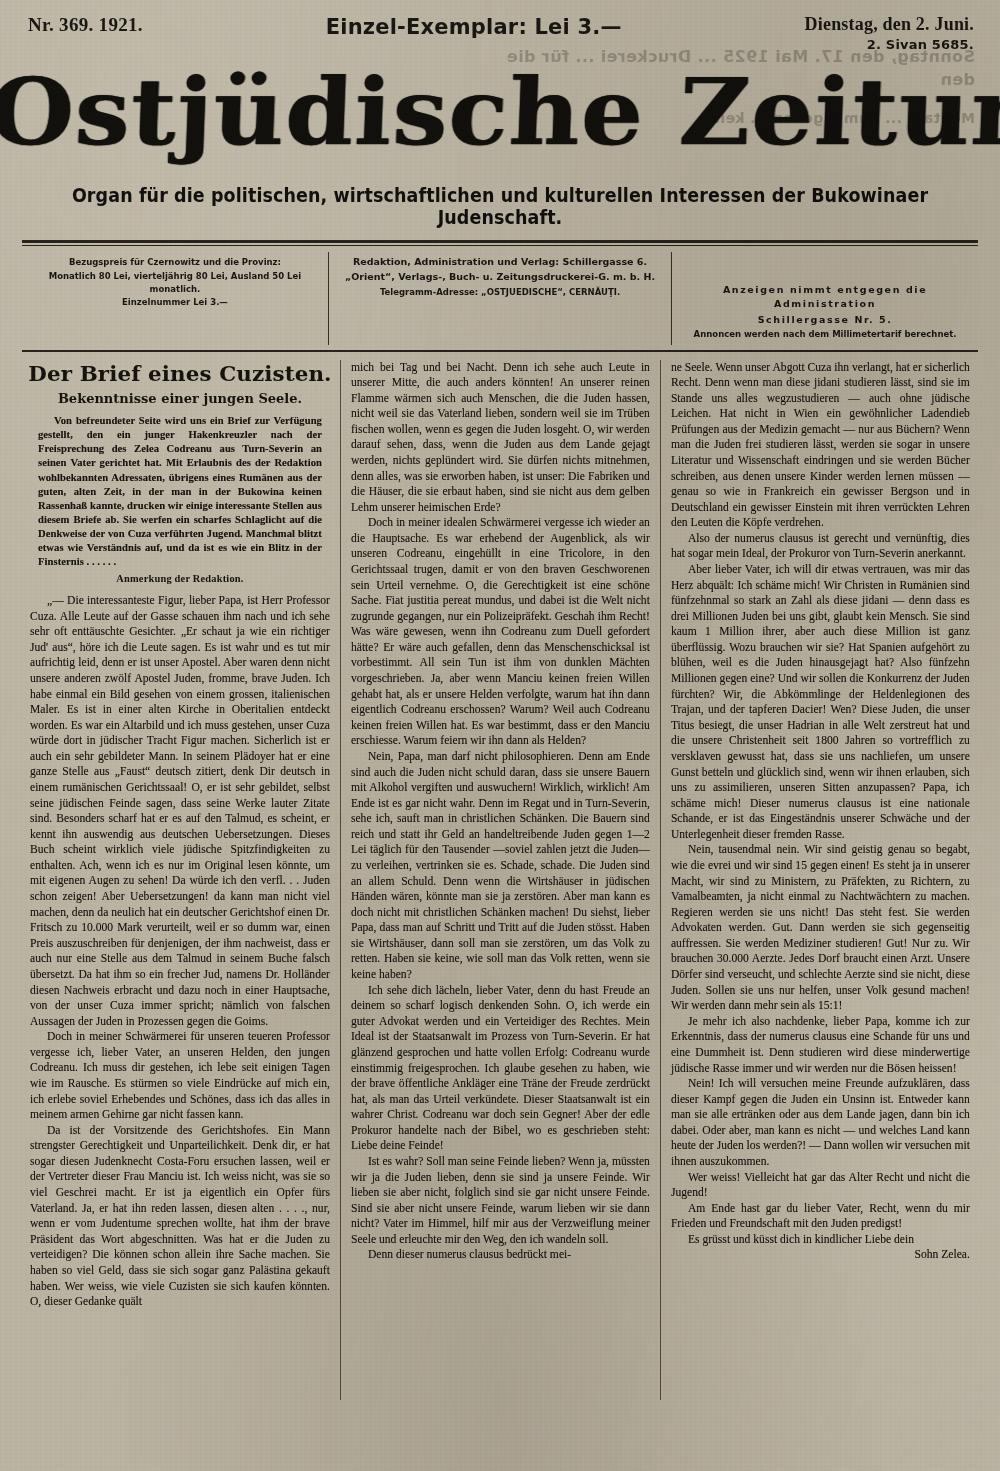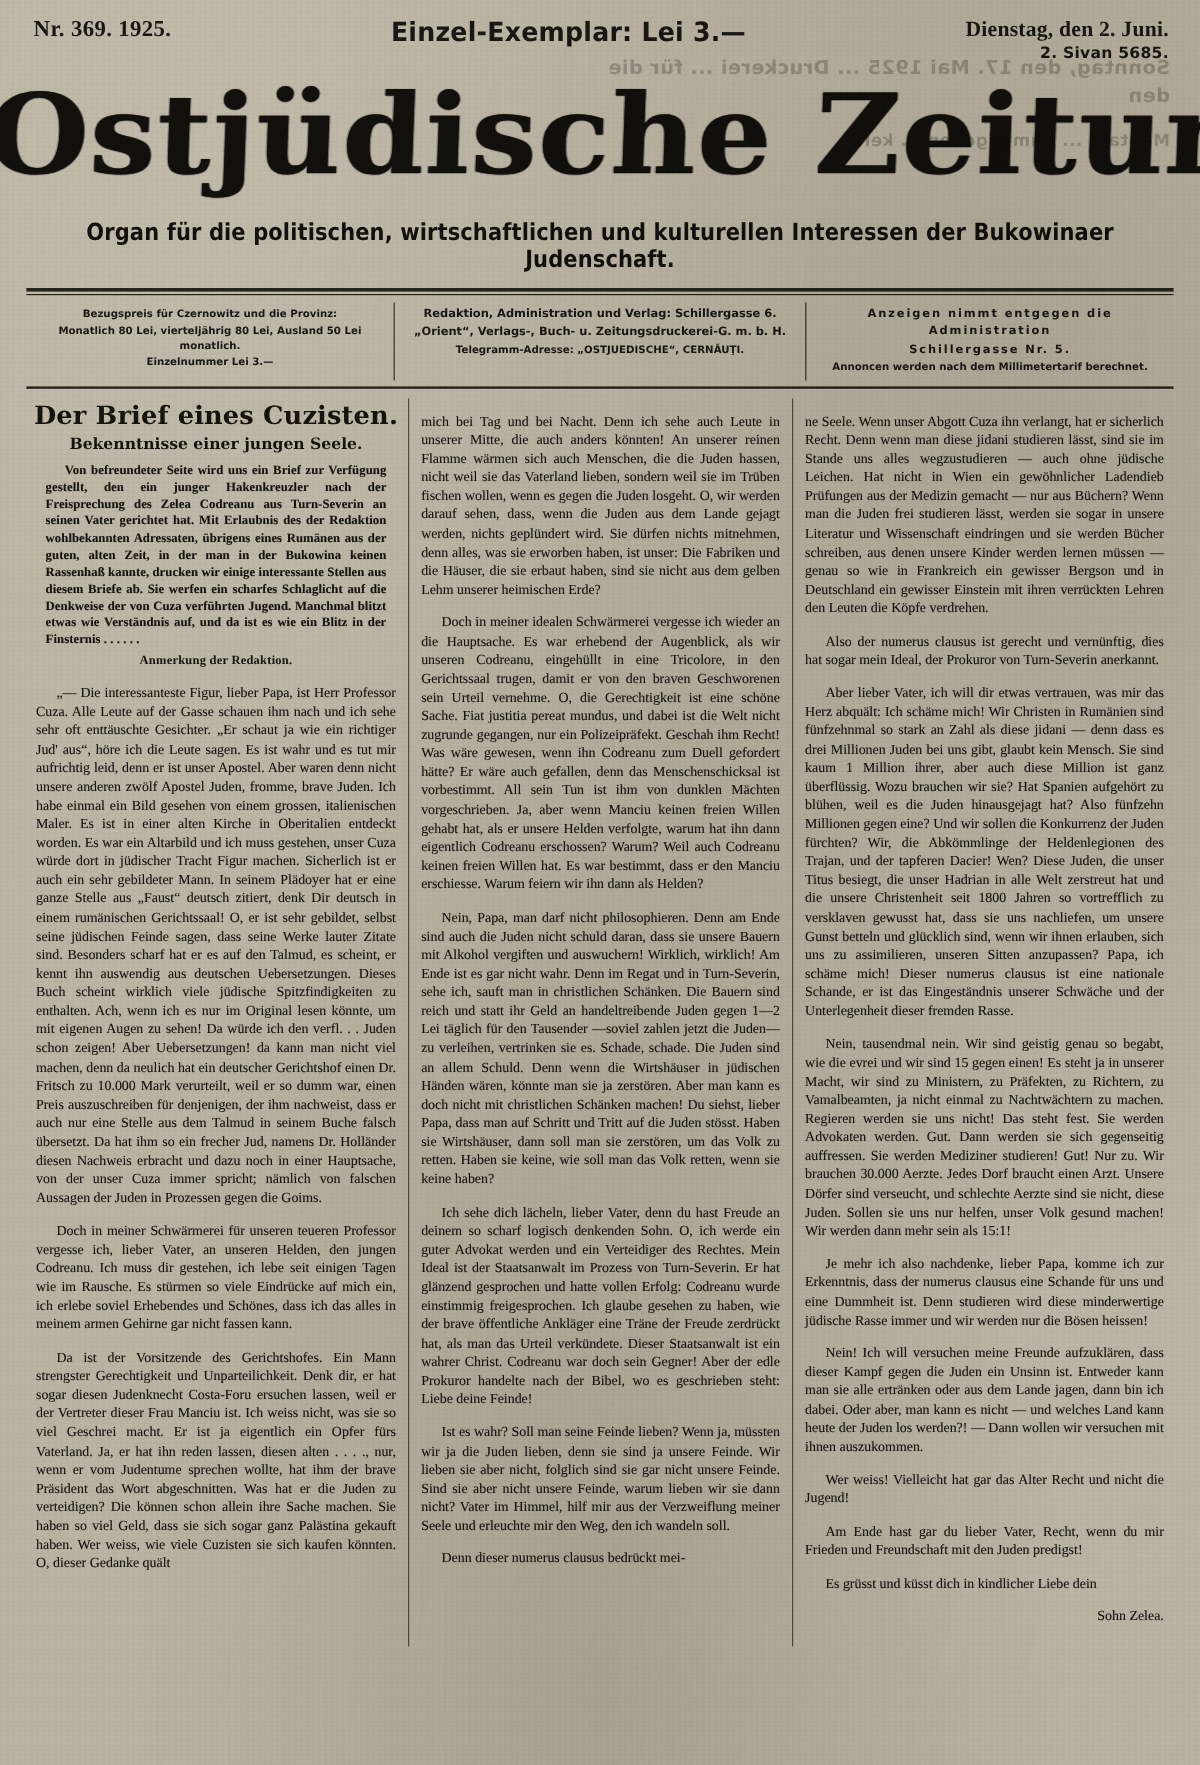--- a/index.html
+++ b/index.html
@@ -158,21 +158,21 @@
     text-align: center;
     font-weight: bold;
     color: #1b1915;
   }
   .imprint > div {
     padding: 3px 8px 4px 8px;
   }
   .imp-a { width: 32%; border-right: 1px solid #3a352c; }
   .imp-b { width: 36%; border-right: 1px solid #3a352c; }
   .imp-c { width: 32%; }
-  .imprint .sp { letter-spacing: 1.6px; }
+  .imprint .sp { letter-spacing: 1.6px; margin-top: 28px; }
   .imprint .tiny { font-size: 8.5px; font-weight: bold; }
   .imprint .l2 { margin-top: 1px; }
 
   .rule-after-imprint { height: 2px; background: #2a2620; margin: 5px 4px 0 4px; }
 
   
   .columns {
     display: flex;
     margin: 8px 2px 0 2px;
     height: 1040px;
@@ -216,21 +216,21 @@
   }
   .editor-note .ind { text-indent: 16px; display: block; }
   .note-sign {
     text-align: center;
     font-size: 10.4px;
     font-weight: bold;
     margin: 1px 0 7px 0;
     letter-spacing: 0.2px;
   }
   p.para {
-    margin: 12px 0 0 0;
+    margin: 0 0 0 0;
     text-indent: 17px;
   }
   p.para.flush { text-indent: 0; }
   .sign-off {
     text-align: right;
     margin-top: 2px;
   }
 
   
   .col p, .col .editor-note { text-shadow: 0 0 0.6px rgba(30,26,20,0.35); }
@@ -239,21 +239,21 @@
 <body>
 
 <div class="page">
 
   <div class="ghost ghost-1">Sonntag, den 17. Mai 1925 ... Druckerei ... für die den</div>
   <div class="ghost ghost-2">Montag. ... Zum eigenen ... keit.</div>
 
   <div class="inner">
 
     <div class="top-line">
-      <div class="top-left">Nr. 369. 1925.</div>
+      <div class="top-left">Nr. 369. 1921.</div>
       <div class="top-center">Einzel-Exemplar: Lei 3.—</div>
       <div class="top-right">
         <div class="date">Dienstag, den 2. Juni.</div>
         <div class="hebdate">2. Sivan 5685.</div>
       </div>
     </div>
 
     <div class="title-wrap">
       <div class="paper-title">Ostjüdische Zeitung.</div>
     </div>

